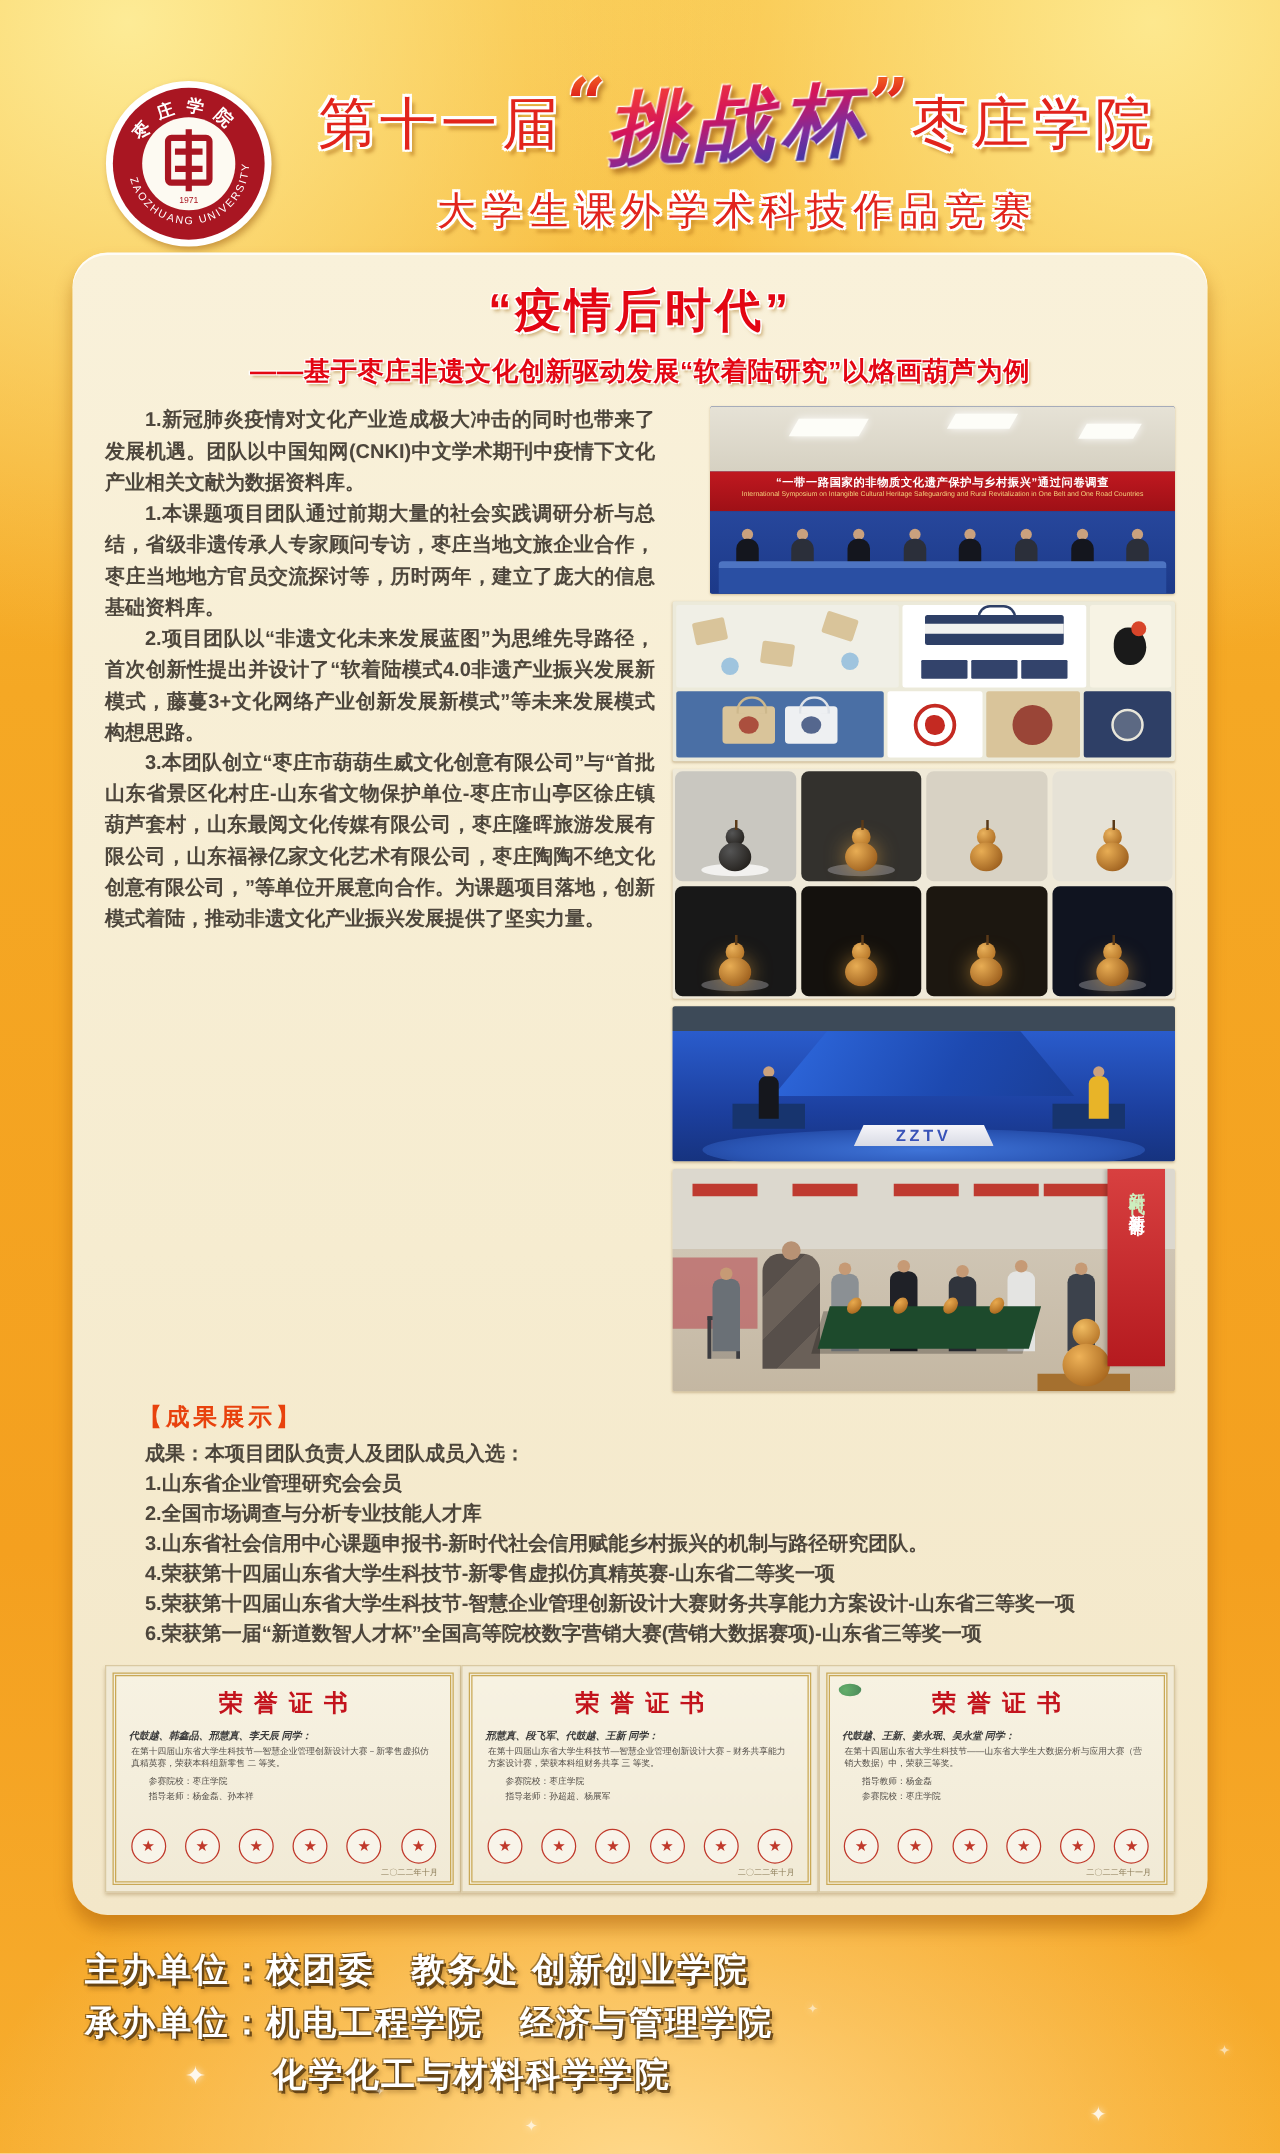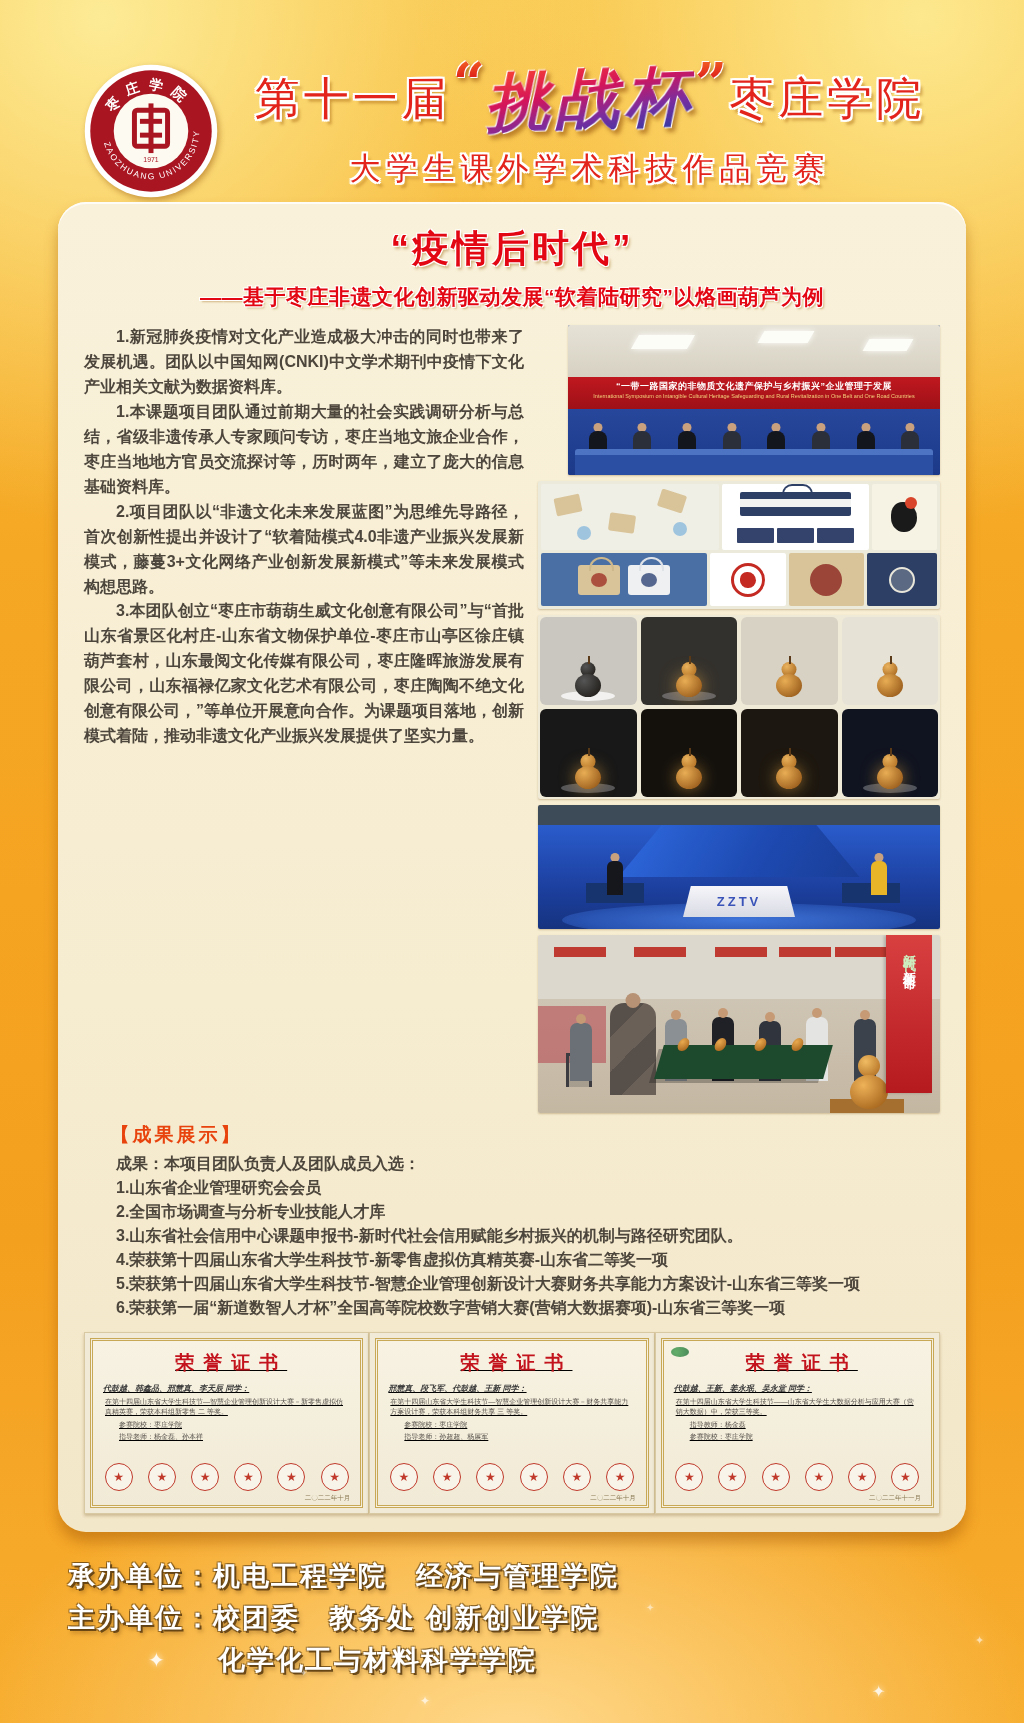--- a/index.html
+++ b/index.html
@@ -104,21 +104,21 @@
   .gourd::before { content:""; position:absolute; top:5px; left:50%; transform:translateX(-50%); width:15px; height:15px; border-radius:50%; background:radial-gradient(circle at 35% 30%, #eab35e, #9c5a14); }
   .gourd::after { content:""; position:absolute; bottom:0; left:50%; transform:translateX(-50%); width:26px; height:23px; border-radius:50%; background:radial-gradient(circle at 35% 30%, #e8ad54, #8a4c10); }
   .g-dark .gourd::after { box-shadow:0 0 16px rgba(240,175,70,.55); }
   .gt1 .gourd::before,.gt1 .gourd::after { background:radial-gradient(circle at 35% 30%, #555, #17130e); }
   .plate { position:absolute; bottom:4px; left:50%; transform:translateX(-50%); width:54px; height:10px; border-radius:50%; background:rgba(255,255,255,.75); }
   .gt2 .plate,.gt5 .plate,.gt8 .plate { background:rgba(200,200,210,.35); }
   
   .ph-tv { height:124px; background:linear-gradient(180deg,#3d4a58 0%,#3d4a58 16%,#2a5ccc 16%,#1c3f9e 68%,#16337f 100%); }
   .tv-beam { position:absolute; top:16%; left:20%; right:20%; bottom:42%; background:linear-gradient(120deg,#2f6ae0 0%,#1d49b0 60%,#1a3e97 100%); clip-path:polygon(18% 0,82% 0,100% 100%,0 100%); }
   .tv-floor { position:absolute; bottom:-8px; left:6%; right:6%; height:34px; border-radius:50%; background:radial-gradient(ellipse at center,#3f74d8 0%,#2a55b4 60%,rgba(42,85,180,0) 100%); }
-  .tv-desk { position:absolute; left:50%; transform:translateX(-50%); bottom:12px; width:112px; height:31px; background:linear-gradient(#f6f6fa,#d8dae4); clip-path:polygon(7% 0,93% 0,100% 100%,0 100%); display:flex; align-items:center; justify-content:center; color:#3953b8; font-weight:800; font-size:13px; letter-spacing:3px; }
+  .tv-desk { position:absolute; left:50%; transform:translateX(-50%); bottom:12px; width:112px; height:17px; background:linear-gradient(#f6f6fa,#d8dae4); clip-path:polygon(7% 0,93% 0,100% 100%,0 100%); display:flex; align-items:center; justify-content:center; color:#3953b8; font-weight:800; font-size:13px; letter-spacing:3px; }
   .tv-side { position:absolute; bottom:26px; width:58px; height:20px; background:#17346e; }
   .tv-side.l { left:12%; } .tv-side.r { right:10%; }
   .tvp { position:absolute; width:17px; height:42px; }
   .tvp::before { content:""; position:absolute; top:0; left:50%; transform:translateX(-50%); width:9px; height:9px; border-radius:50%; background:#caa17e; }
   .tvp::after { content:""; position:absolute; top:8px; left:50%; transform:translateX(-50%); width:16px; height:34px; border-radius:6px 6px 0 0; }
   .tv-man { left:17%; bottom:34px; } .tv-man::after { background:#15171d; }
   .tv-woman { right:13%; bottom:34px; } .tv-woman::after { background:#e8b428; }
   
   .ph-exh { height:178px; background:linear-gradient(#dcd8ce 0%,#dcd8ce 36%,#cfc5b4 36%,#c4b7a2 100%); }
   .exh-banner-s { position:absolute; top:12px; height:10px; width:52px; background:#bf3a30; }
@@ -141,21 +141,21 @@
   .exh-gourd::before { content:""; position:absolute; top:4px; left:50%; transform:translateX(-50%); width:22px; height:22px; border-radius:50%; background:radial-gradient(circle at 35% 30%,#f0bc62,#a8641a); }
   .exh-gourd::after { content:""; position:absolute; bottom:0; left:50%; transform:translateX(-50%); width:38px; height:34px; border-radius:50%; background:radial-gradient(circle at 35% 30%,#eeb258,#96540f); }
   .exh-stand { position:absolute; right:36px; bottom:0; width:74px; height:14px; background:#a5702f; }
   .exh-vbanner { position:absolute; right:8px; top:0; bottom:20px; width:46px; background:linear-gradient(#d84040,#b51a1f); display:flex; flex-direction:column; align-items:center; padding-top:8px; gap:8px; box-shadow:-2px 0 3px rgba(0,0,0,.2); }
   .exh-vbanner span { writing-mode:vertical-rl; font-weight:800; font-size:13px; letter-spacing:3px; }
   .exh-vbanner .b1 { color:#cdeebf; } .exh-vbanner .b2 { color:#fff; }
   
   .results { margin-top:8px; font-size:16px; line-height:1.5; color:#4d463c; font-weight:600; }
   .results p { text-indent:2em; }
   
-  .certs { margin-top:12px; display:flex; gap:0;text-decoration:underline; }
+  .certs { margin-top:12px; display:flex; gap:0; }
   .cert { flex:1; height:182px; background:#f1ead6; border:1px solid #d9c9a2; padding:5px; position:relative; box-shadow:0 2px 3px rgba(120,80,20,.3); }
   .cert-inner { height:100%; border:3px double #c9a855; position:relative; background:linear-gradient(#f7f2e2,#f1ead6); overflow:hidden; }
   .cert-title { text-align:center; margin-top:9px; font-family:"Liberation Serif","DejaVu Serif",serif; font-weight:700; font-size:19px; letter-spacing:9px; color:#c3131c; text-indent:9px; }
   .cert-names { margin:7px 10px 3px; font-size:8px; color:#3a3a3a; font-weight:700; font-style:italic; }
   .cert-body { margin:0 12px; font-size:7px; line-height:1.55; color:#55504a; }
   .cert-l1,.cert-l2 { margin-left:26px; font-size:7px; color:#55504a; margin-top:2px; }
   .stamps { position:absolute; left:4px; right:4px; bottom:14px; display:flex; justify-content:space-around; }
   .stamp { width:28px; height:28px; border-radius:50%; border:1.5px solid #c0392b; color:#c0392b; display:flex; align-items:center; justify-content:center; font-size:12px; background:rgba(255,255,255,.45); }
   .cert-date { position:absolute; right:10px; bottom:2px; font-size:6.5px; color:#8a7a55; }
   .cert-logo { position:absolute; left:7px; top:6px; width:18px; height:10px; border-radius:50%; background:radial-gradient(circle at 30% 50%,#3f9e4d,#1f6e37); opacity:.8; }
@@ -230,21 +230,21 @@
 
       <aside class="photo-col">
 
         <div class="ph ph-conf">
           <div class="conf-ceiling">
             <span class="conf-light cl1"></span>
               <span class="conf-light cl2"></span>
               <span class="conf-light cl3"></span>
           </div>
           <div class="conf-banner">
-            <div class="cn">“一带一路国家的非物质文化遗产保护与乡村振兴”企业管理于发展</div>
+            <div class="cn">“一带一路国家的非物质文化遗产保护与乡村振兴”通过问卷调查</div>
             <div class="en">International Symposium on Intangible Cultural Heritage Safeguarding and Rural Revitalization in One Belt and One Road Countries</div>
           </div>
           <div class="conf-stage">
             <div class="conf-people">
               <span class="cperson"></span>
                 <span class="cperson alt"></span>
                 <span class="cperson"></span>
                 <span class="cperson alt"></span>
               <span class="cperson"></span>
                 <span class="cperson alt"></span>
@@ -453,22 +453,22 @@
               <span class="stamp">★</span>
           </div>
           <div class="cert-date">二〇二二年十一月</div>
         </div>
       </div>
     </div>
   </main>
 
   <footer class="footer">
     <div class="org">
+      <div><span>主办单位：</span><span>校团委　教务处 创新创业学院</span></div>
       <div><span>承办单位：</span><span>机电工程学院　经济与管理学院</span></div>
-      <div><span>主办单位：</span><span>校团委　教务处 创新创业学院</span></div>
       <div class="indent">化学化工与材料科学学院</div>
     </div>
   </footer>
 
   <span class="star s1">✦</span>
   <span class="star s2">✦</span>
   <span class="star s3">✦</span>
   <span class="star s4">✦</span>
   <span class="star s5">✦</span>
   <span class="star s6">✦</span>

